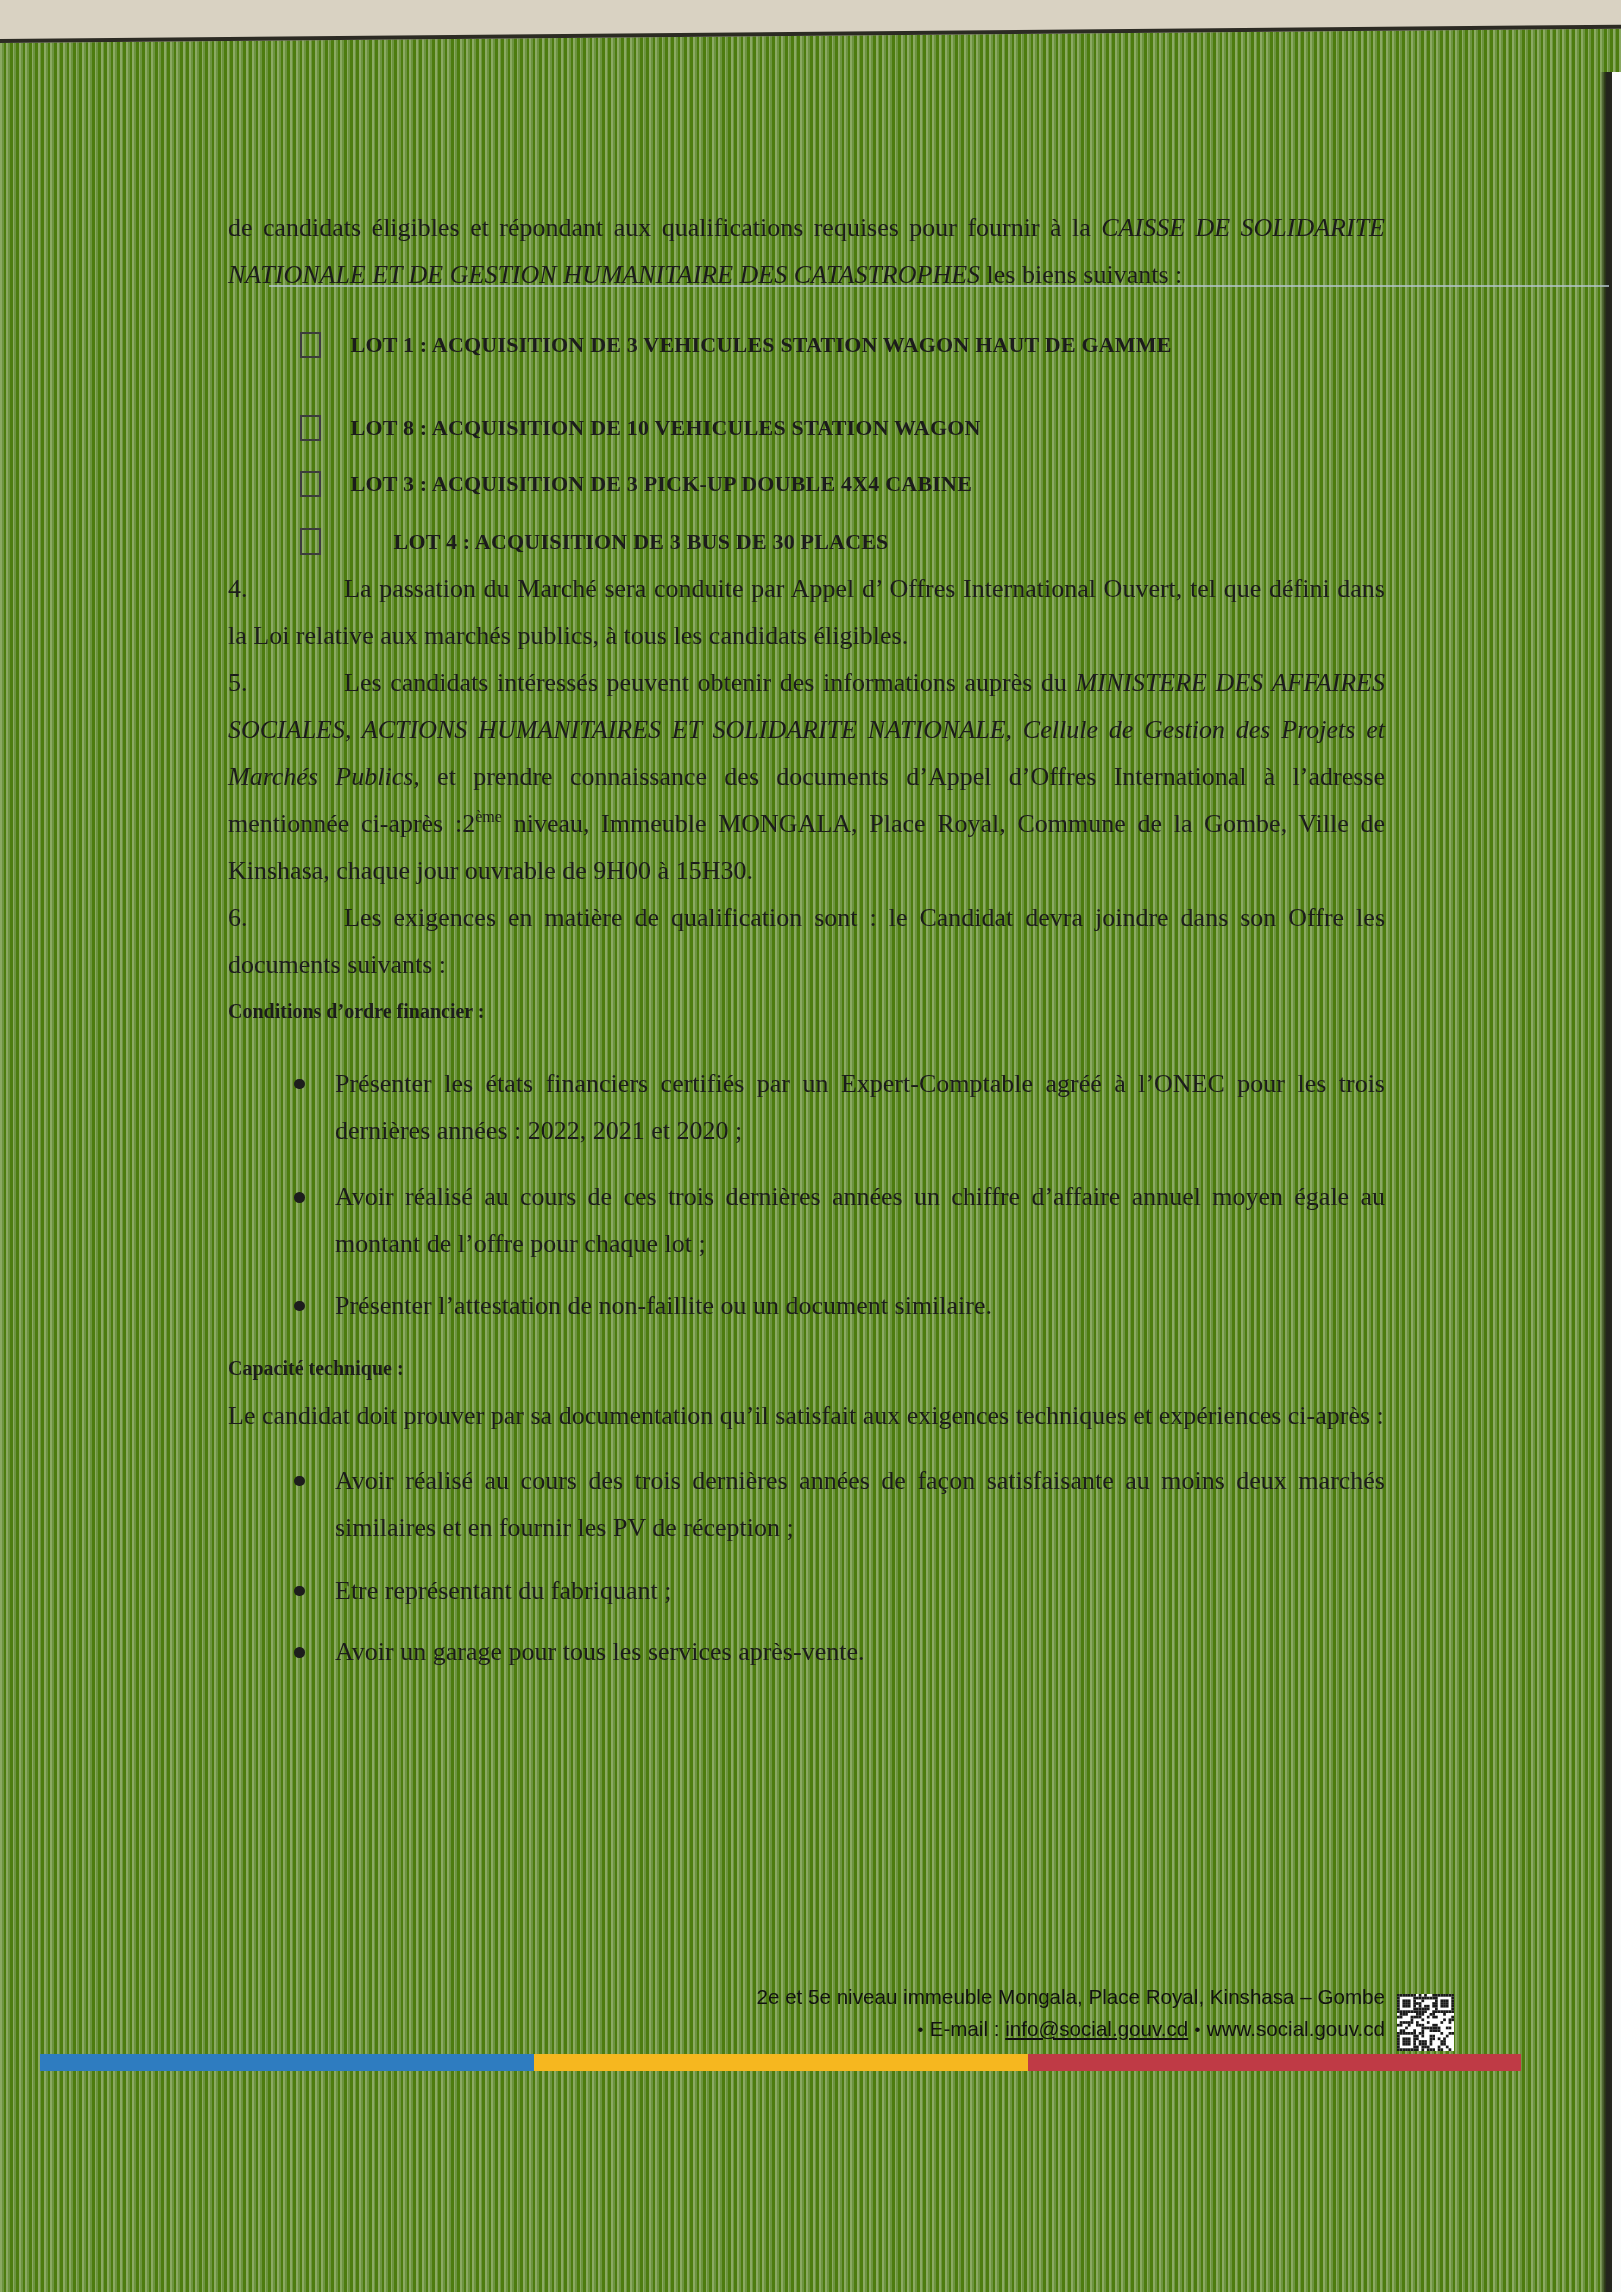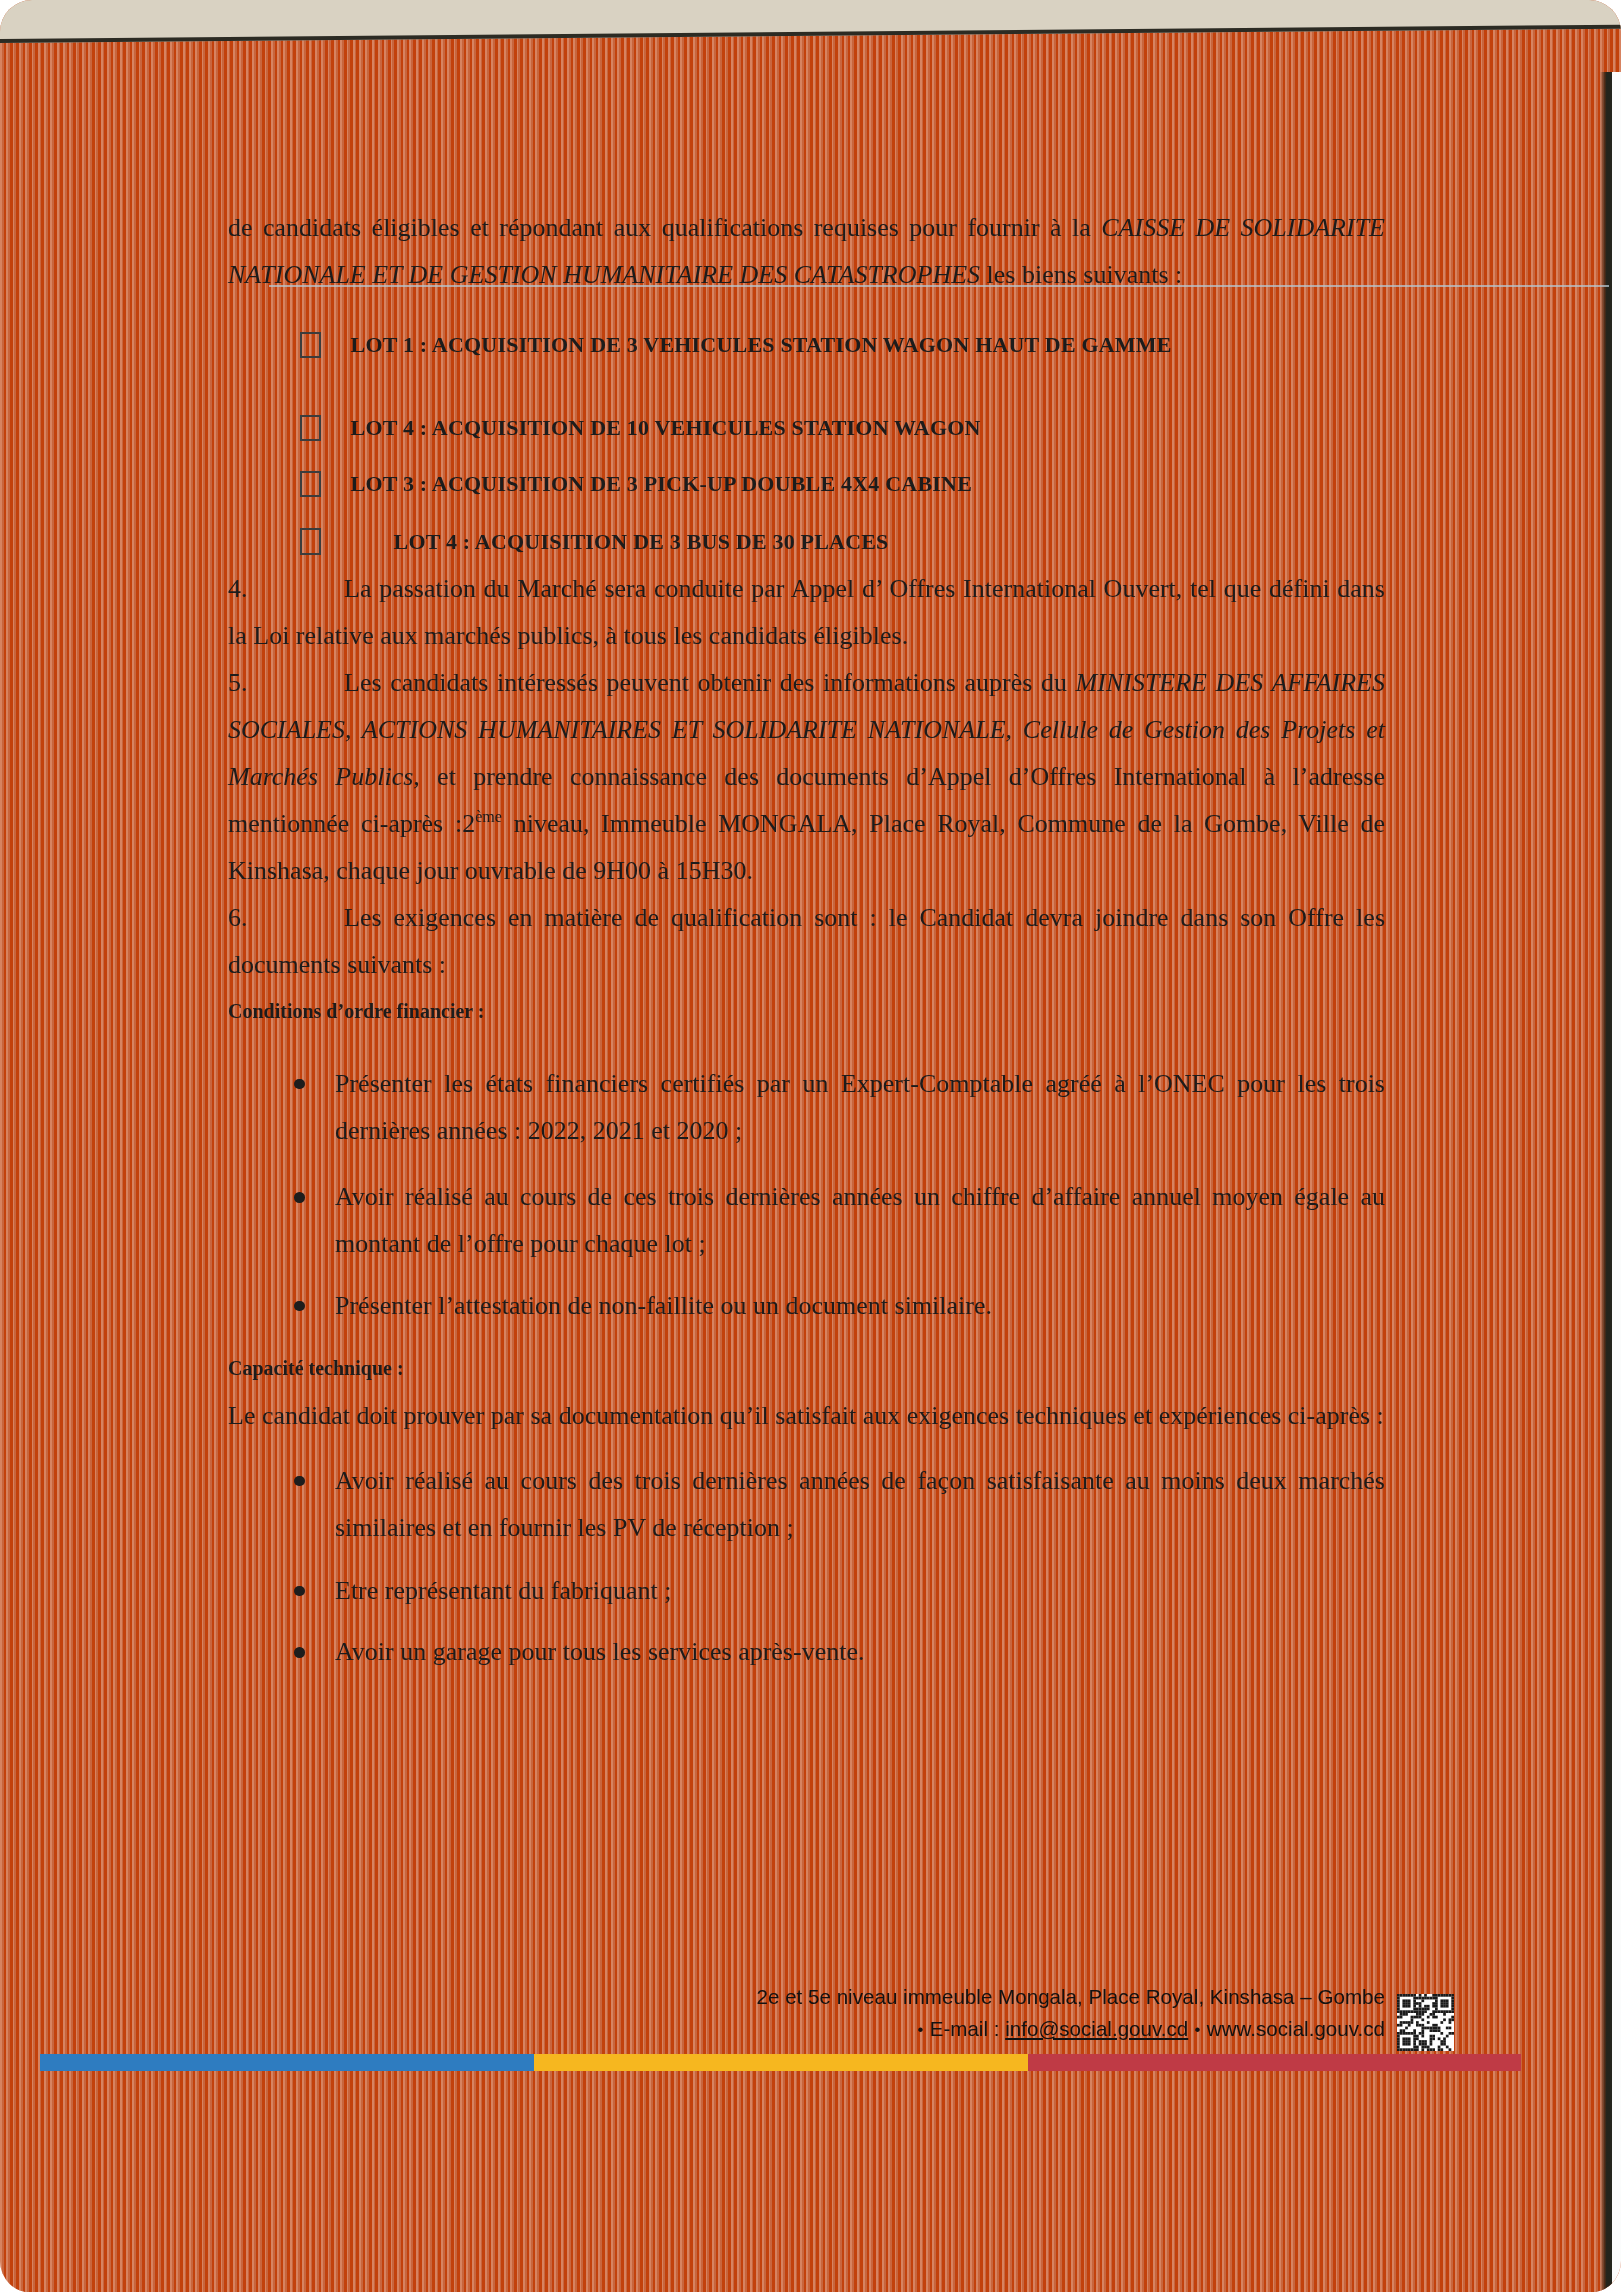--- a/index.html
+++ b/index.html
@@ -1,20 +1,19 @@
 <!DOCTYPE html>
 <html style="font-size:14.3px"><head>
 <meta charset="utf-8">
 <style>
   html,body{margin:0;padding:0;}
   .page{
     position:relative;width:1621px;height:2293px;overflow:hidden;
-    background:#c2410c;color:#1c1c1c;
+    background:#4d7c0f;color:#1c1c1c;
     font-family:"Liberation Serif","DejaVu Serif",serif;
-    border-radius:32px;
   }
   .page::before{
     content:"";position:absolute;inset:0;pointer-events:none;
     background:repeating-linear-gradient(90deg,rgba(255,255,255,.35) 0 1.8px,rgba(221,232,238,.22) 1.8px 3.6px,rgba(255,255,255,0) 3.6px 6.3px);
   }
   .scan-top{
     position:absolute;top:-5.4px;left:-13.4px;width:1675px;height:44px;
     background:#d9d2c2;border-bottom:4.5px solid #2c2b23;
     transform:rotate(-0.5deg);transform-origin:0 100%;
   }
@@ -94,21 +93,21 @@
 
     <p><span>de candidats éligibles et répondant aux qualifications requises pour fournir à la </span><span class="em">CAISSE DE SOLIDARITE NATIONALE ET DE GESTION HUMANITAIRE DES CATASTROPHES</span><span> les biens suivants :</span></p>
 
     <div class="lots">
       <div class="lot g1">
         <span class="cbx"></span>
         <span class="lot-label">LOT 1 : ACQUISITION DE 3 VEHICULES STATION WAGON HAUT DE GAMME</span>
       </div>
       <div class="lot g2">
         <span class="cbx"></span>
-        <span class="lot-label">LOT 4 : ACQUISITION DE 10 VEHICULES STATION WAGON</span>
+        <span class="lot-label">LOT 8 : ACQUISITION DE 10 VEHICULES STATION WAGON</span>
       </div>
       <div class="lot g3">
         <span class="cbx"></span>
         <span class="lot-label">LOT 3 : ACQUISITION DE 3 PICK-UP DOUBLE 4X4 CABINE</span>
       </div>
       <div class="lot g4">
         <span class="cbx"></span>
         <span class="lot-label">LOT 4 : ACQUISITION DE 3 BUS DE 30 PLACES</span>
       </div>
     </div>

